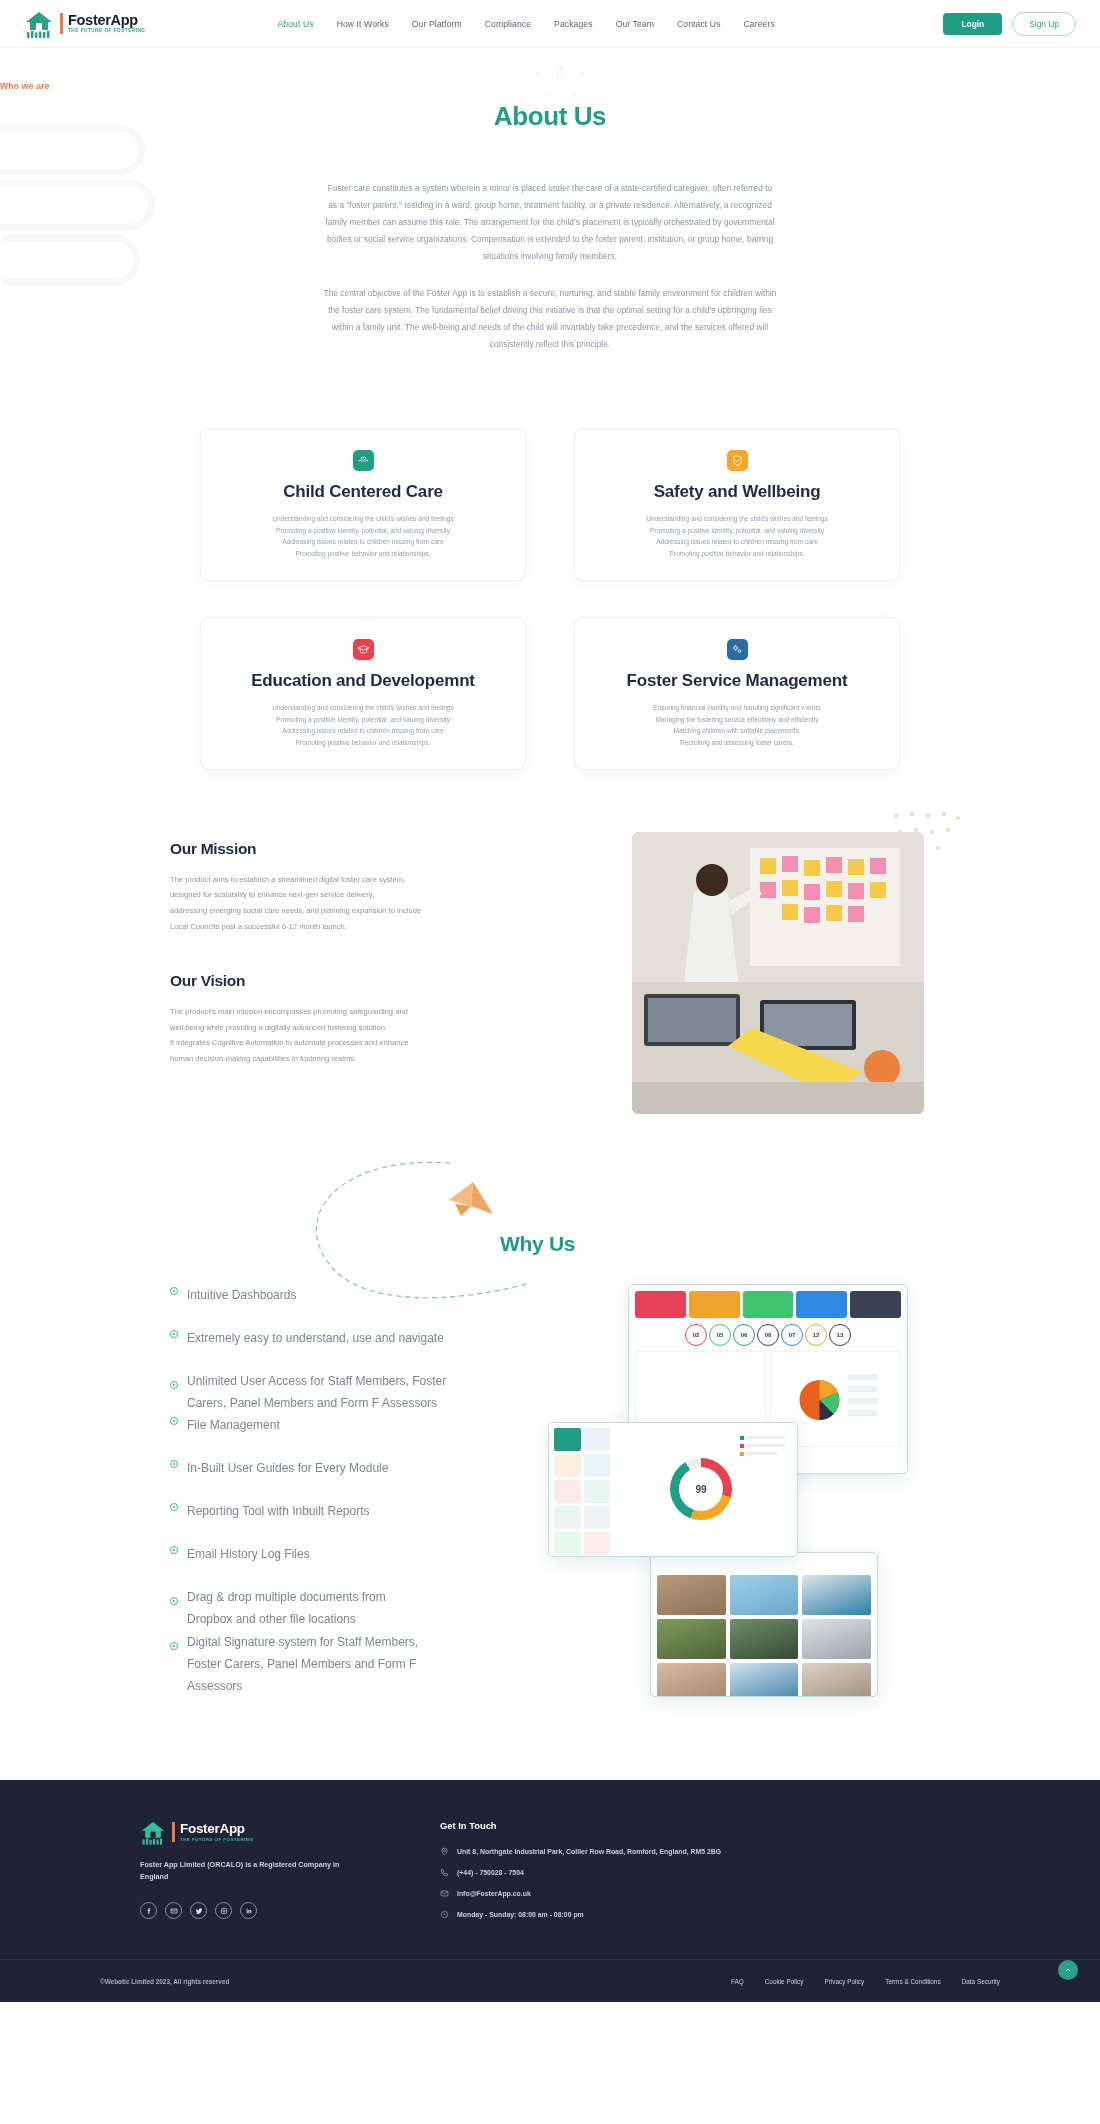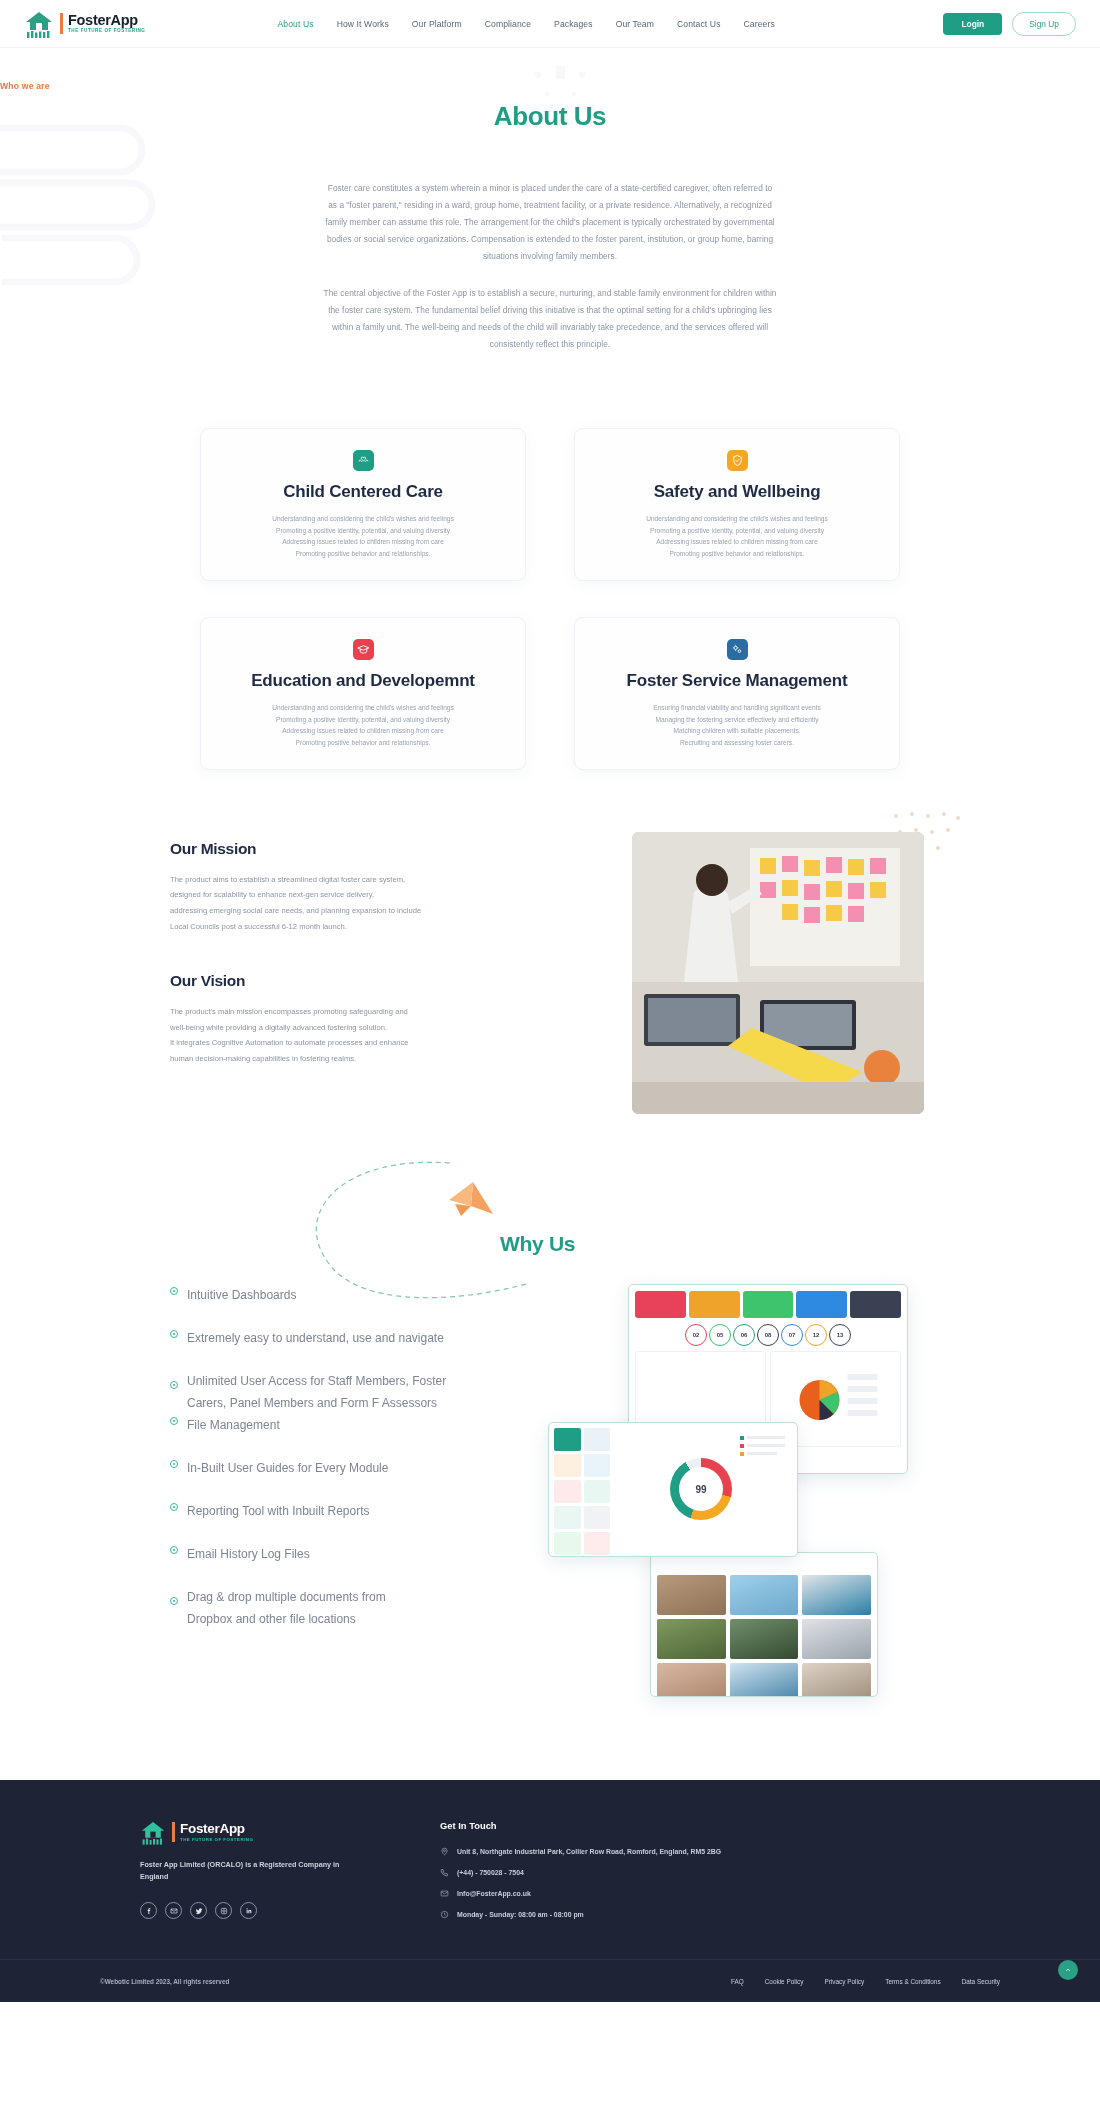--- a/index.html
+++ b/index.html
@@ -424,20 +424,24 @@
         <span class="feat-text">Reporting Tool with Inbuilt Reports</span>
       </div>
       <div class="feat-item">
         <span class="feat-bullet"></span>
         <span class="feat-text">Email History Log Files</span>
       </div>
       <div class="feat-item two">
         <span class="feat-bullet"></span>
         <span class="feat-text" style="width:215px">Drag &amp; drop multiple documents from Dropbox and other file locations</span>
       </div>
+      <div class="feat-item two">
+        <span class="feat-bullet"></span>
+        <span class="feat-text" style="width:235px">Digital Signature system for Staff Members, Foster Carers, Panel Members and Form F Assessors</span>
+      </div>
     </div>
 
     <div class="mock mock-a">
       <div class="m-tiles">
         <div class="m-tile" style="background:#e8425a"></div>
         <div class="m-tile" style="background:#f0a32a"></div>
         <div class="m-tile" style="background:#3ec46d"></div>
         <div class="m-tile" style="background:#2e8ae0"></div>
         <div class="m-tile" style="background:#3a4152"></div>
       </div>

